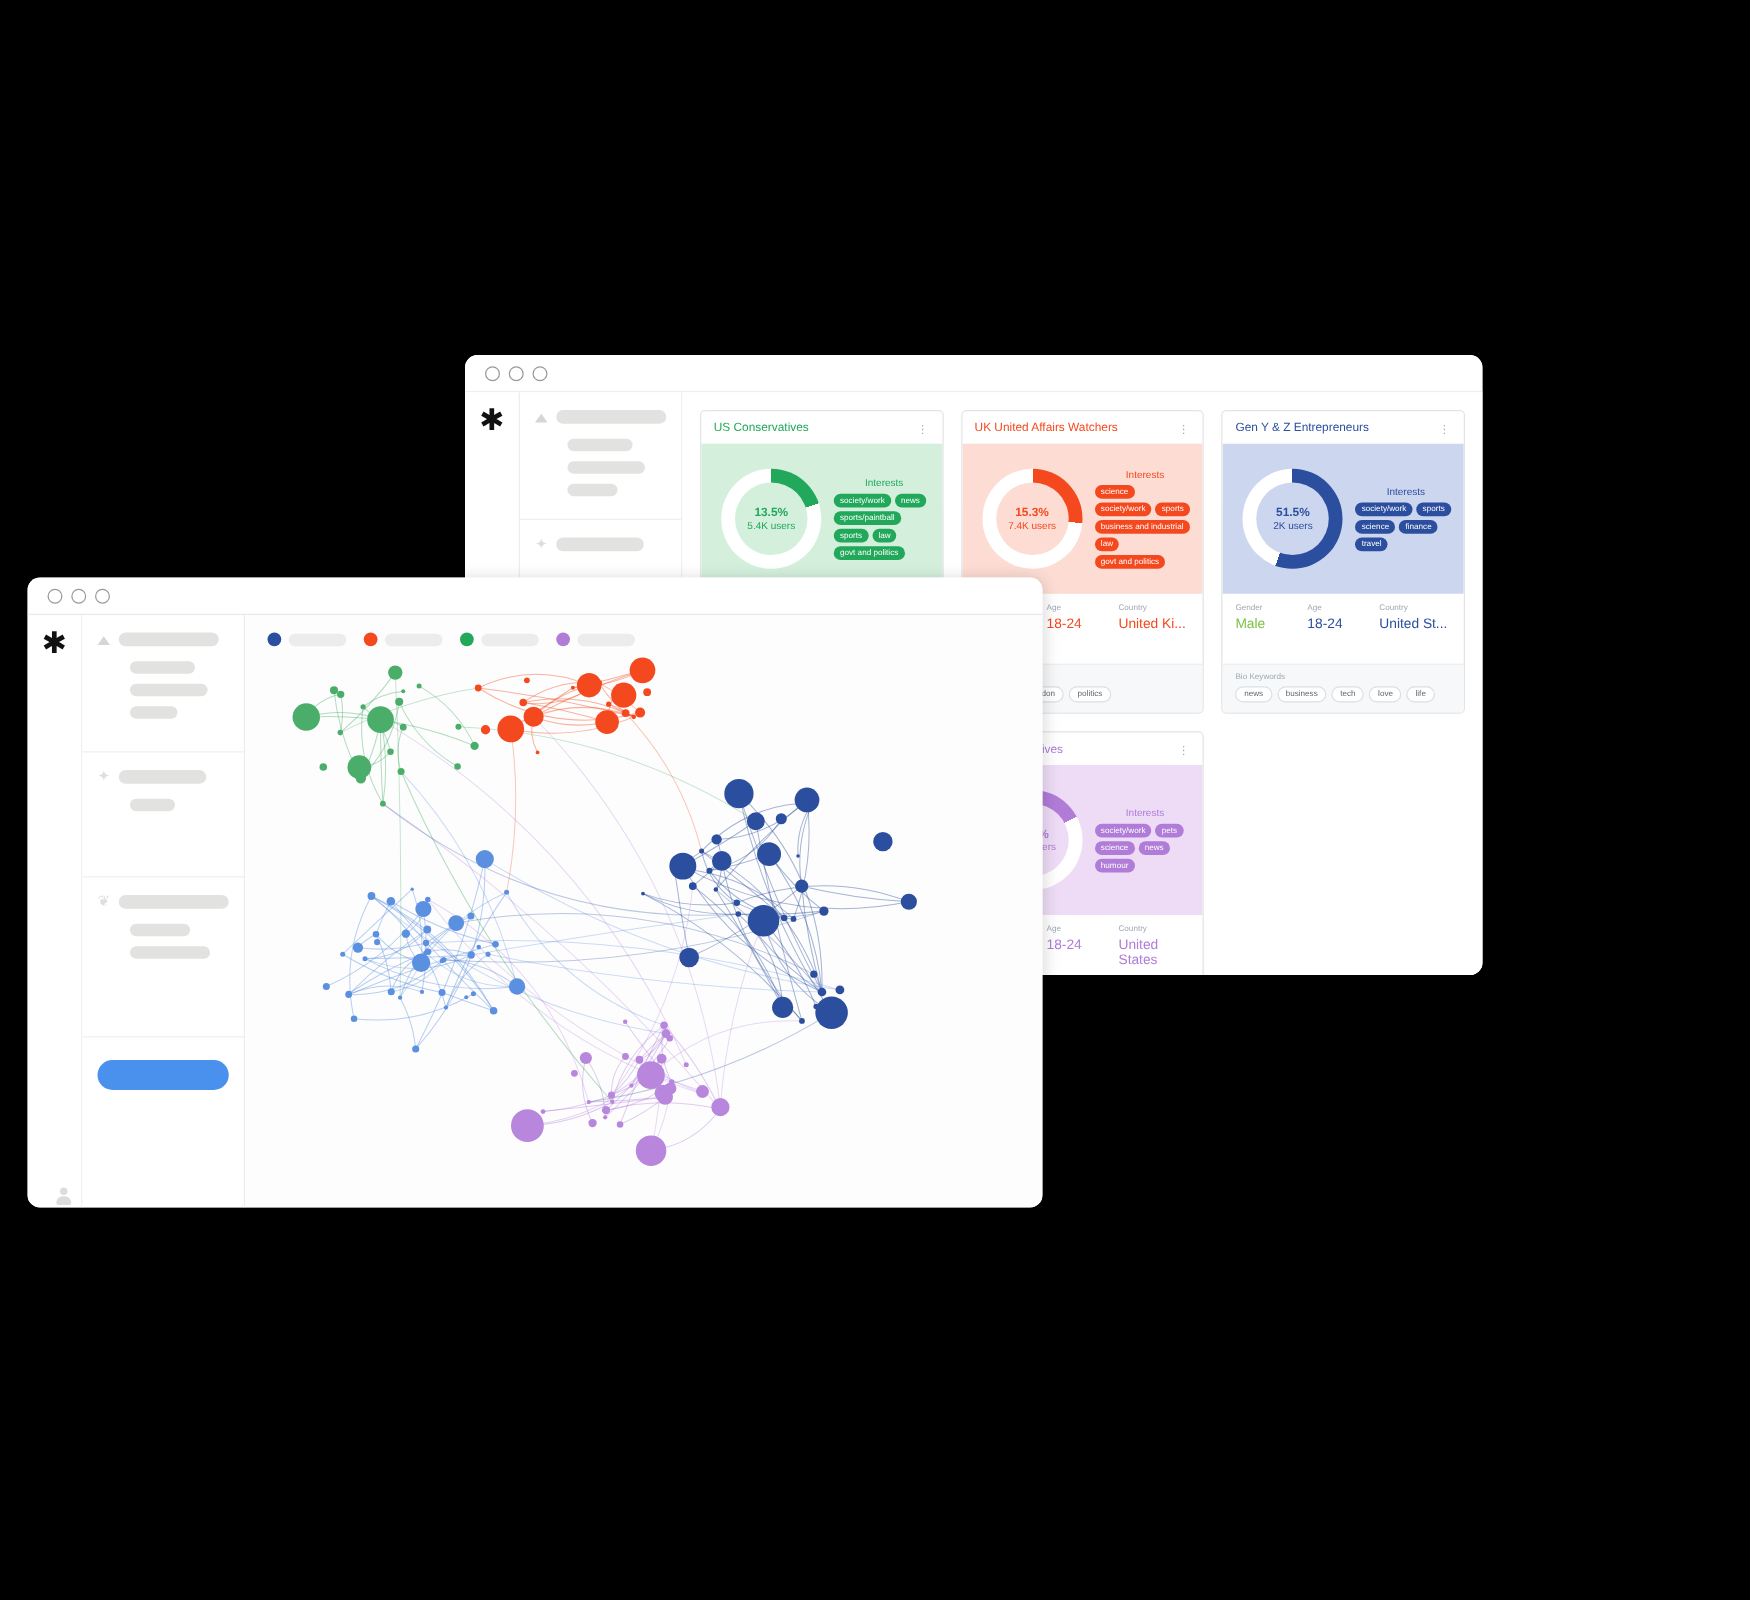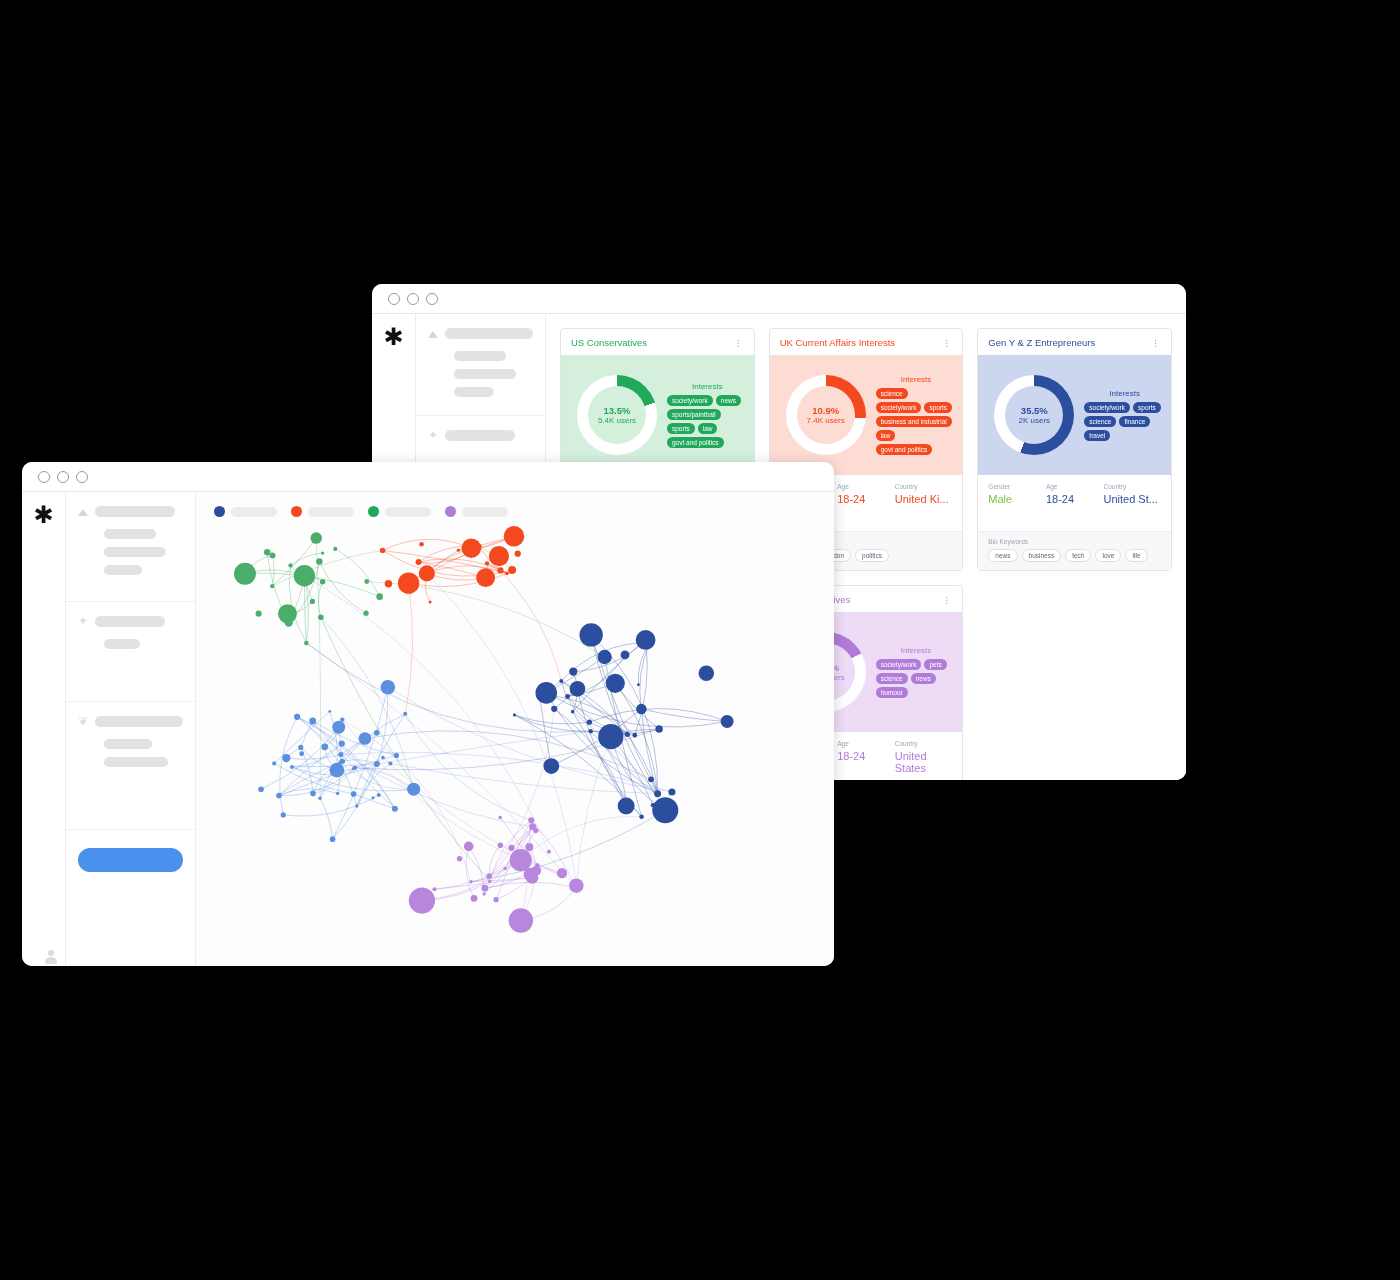--- a/index.html
+++ b/index.html
@@ -158,28 +158,28 @@
      <div class="foot-lbl">Bio Keywords</div>
      <div class="kw">
               <span class="kwtag">news</span>
               <span class="kwtag">politics</span>
               <span class="kwtag">conservative</span>
             </div>
    </div>
         </div>
         <div class="card">
           <div class="card-head">
-     <span class="ttl" style="color:#f4491f">UK Current Affairs Interests</span>
+     <span class="ttl" style="color:#f4491f">UK United Affairs Watchers</span>
      <span class="kebab">⋮</span>
    </div>
    <div class="card-mid" style="background:#fcdcd3">
      <div class="donut">
        <div class="ring" style="background:conic-gradient(#f4491f 0deg 95deg,#ffffff 95deg 360deg)"></div>
        <div class="hole" style="background:#fcdcd3">
-         <div class="pct" style="color:#f4491f">10.9%</div>
+         <div class="pct" style="color:#f4491f">15.3%</div>
          <div class="users" style="color:#f4491f">7.4K users</div>
        </div>
      </div>
      <div class="ints">
        <div class="ints-lbl" style="color:#f4491f">Interests</div>
        <div class="tags">
                 <span class="tag" style="background:#f4491f">science</span>
                 <span class="tag" style="background:#f4491f">society/work</span>
                 <span class="tag" style="background:#f4491f">sports</span>
                 <span class="tag" style="background:#f4491f">business and industrial</span>
@@ -213,21 +213,21 @@
         </div>
         <div class="card">
           <div class="card-head">
      <span class="ttl" style="color:#2c4e9e">Gen Y &amp; Z Entrepreneurs</span>
      <span class="kebab">⋮</span>
    </div>
    <div class="card-mid" style="background:#ccd6ef">
      <div class="donut">
        <div class="ring" style="background:conic-gradient(#2c4e9e 0deg 200deg,#ffffff 200deg 360deg)"></div>
        <div class="hole" style="background:#ccd6ef">
-         <div class="pct" style="color:#2c4e9e">35.5%</div>
+         <div class="pct" style="color:#2c4e9e">51.5%</div>
          <div class="users" style="color:#2c4e9e">2K users</div>
        </div>
      </div>
      <div class="ints">
        <div class="ints-lbl" style="color:#2c4e9e">Interests</div>
        <div class="tags">
                 <span class="tag" style="background:#2c4e9e">society/work</span>
                 <span class="tag" style="background:#2c4e9e">sports</span>
                 <span class="tag" style="background:#2c4e9e">science</span>
                 <span class="tag" style="background:#2c4e9e">finance</span>

